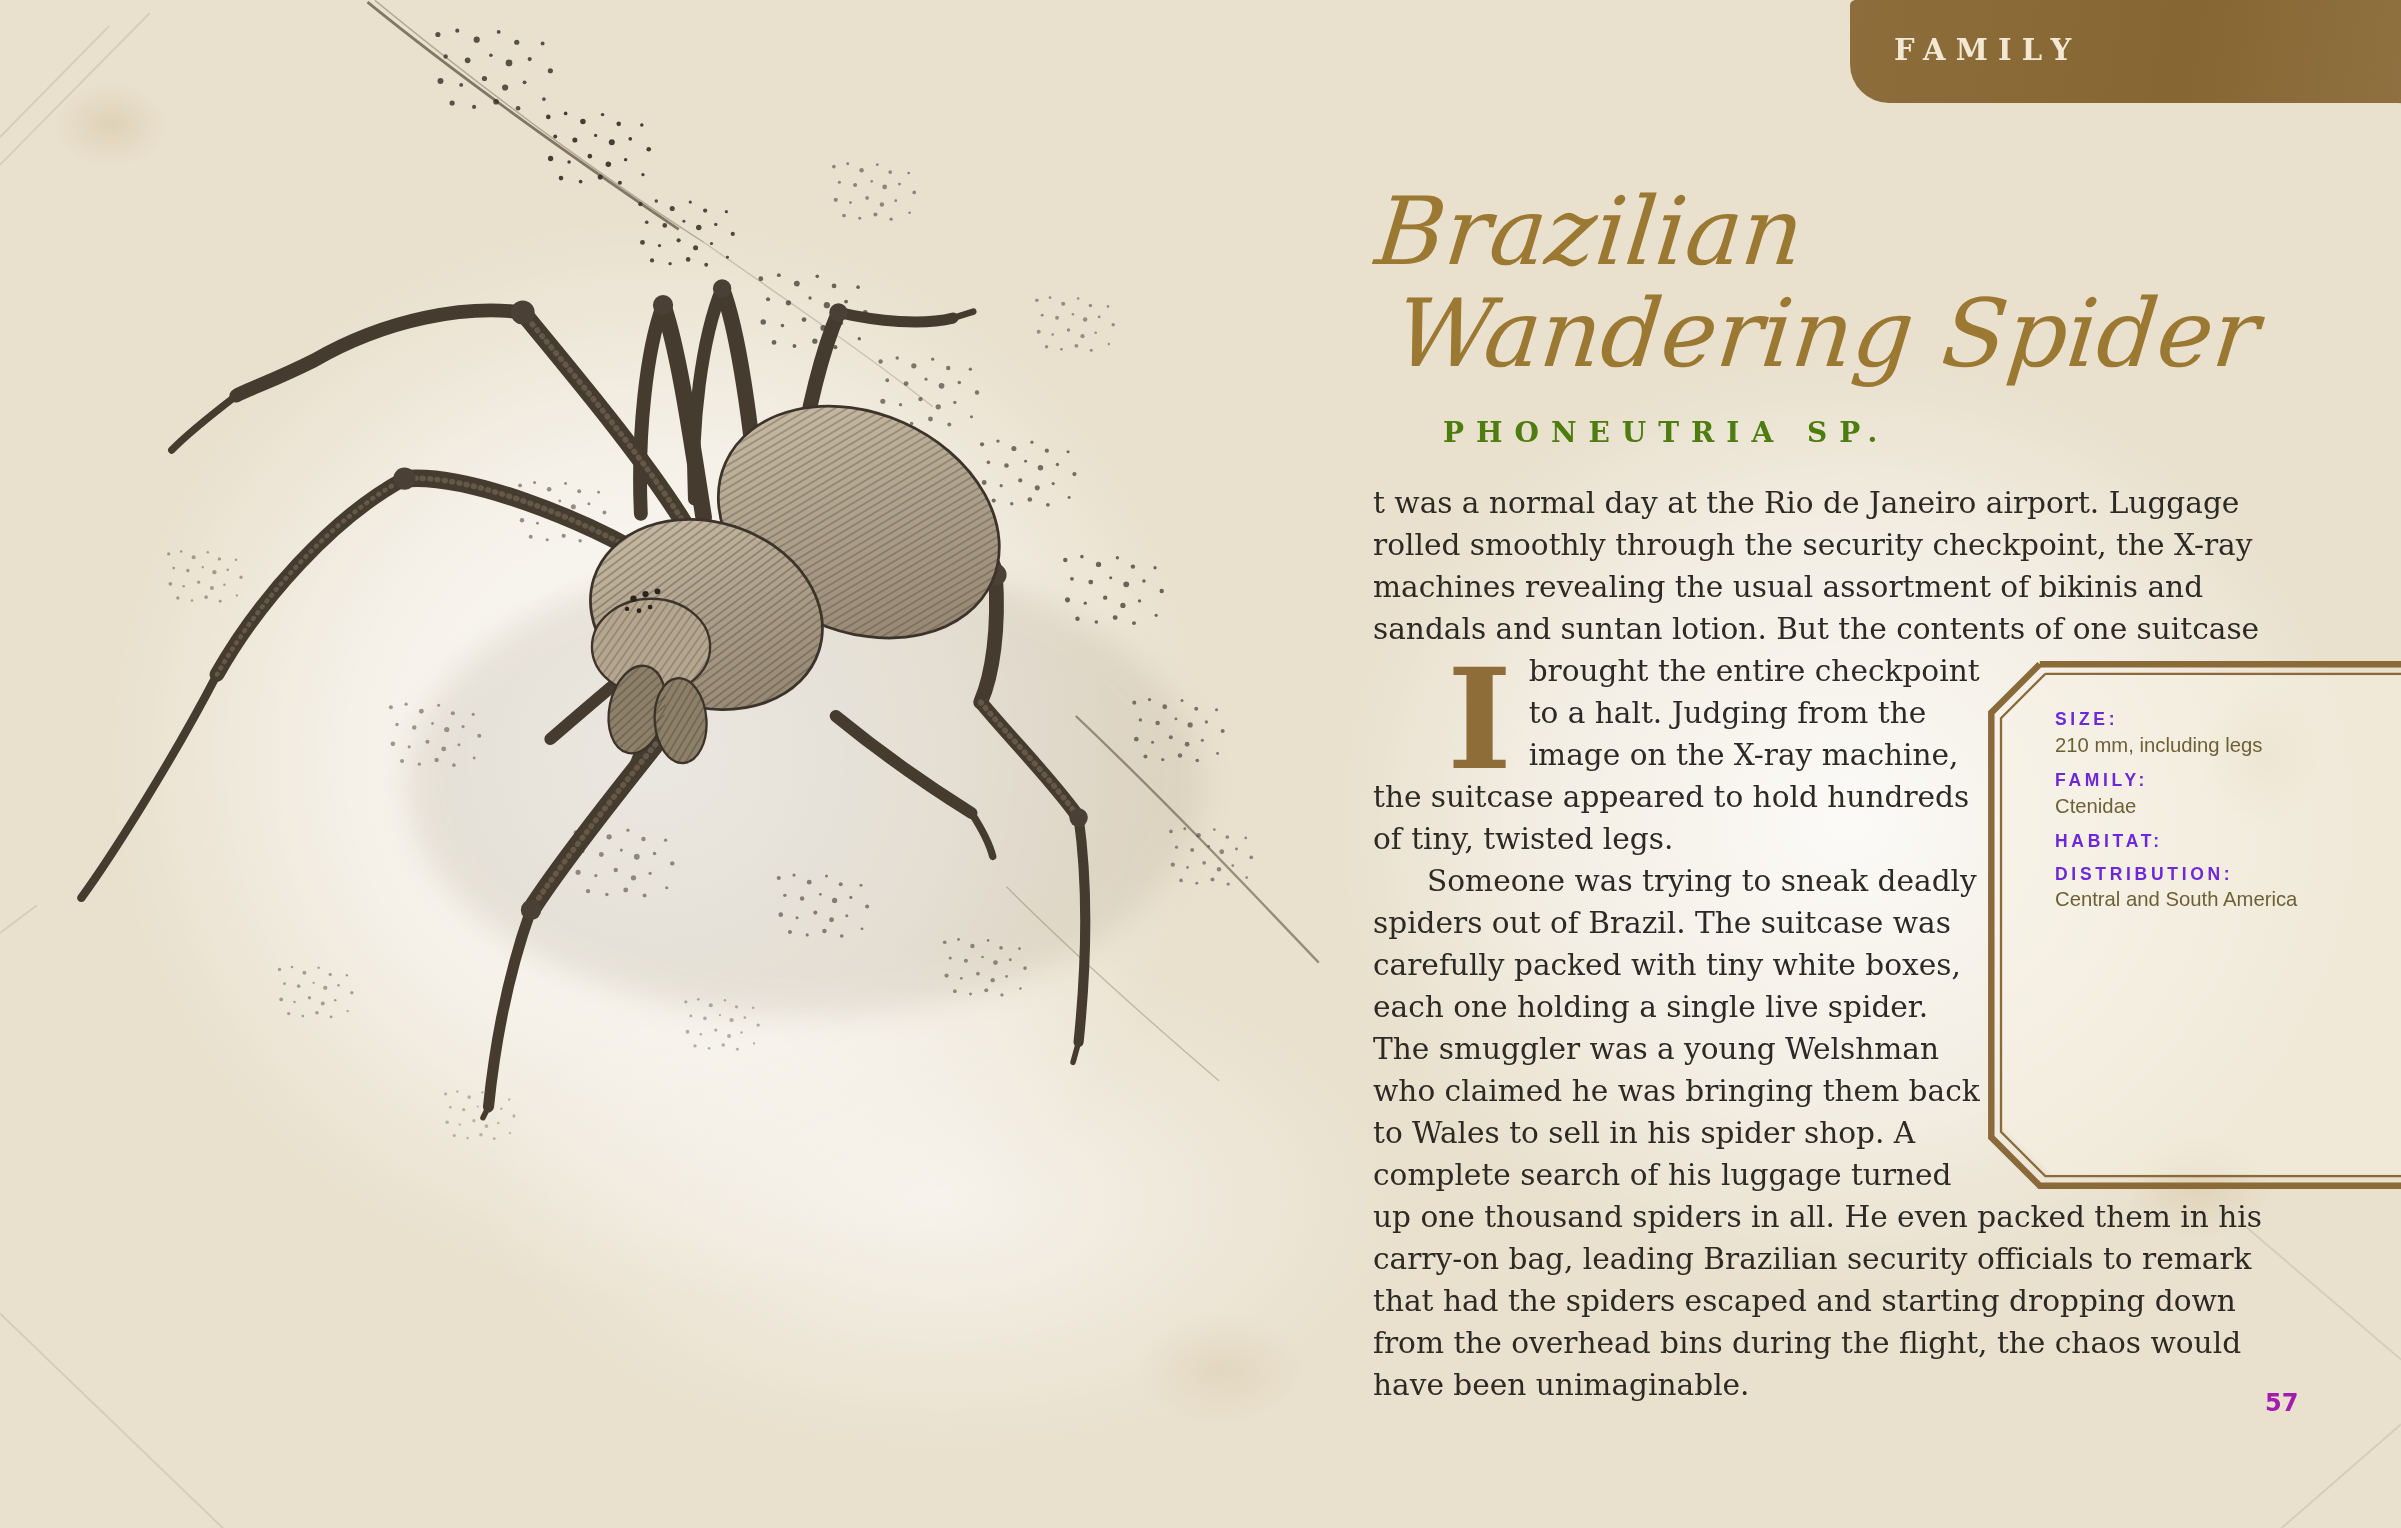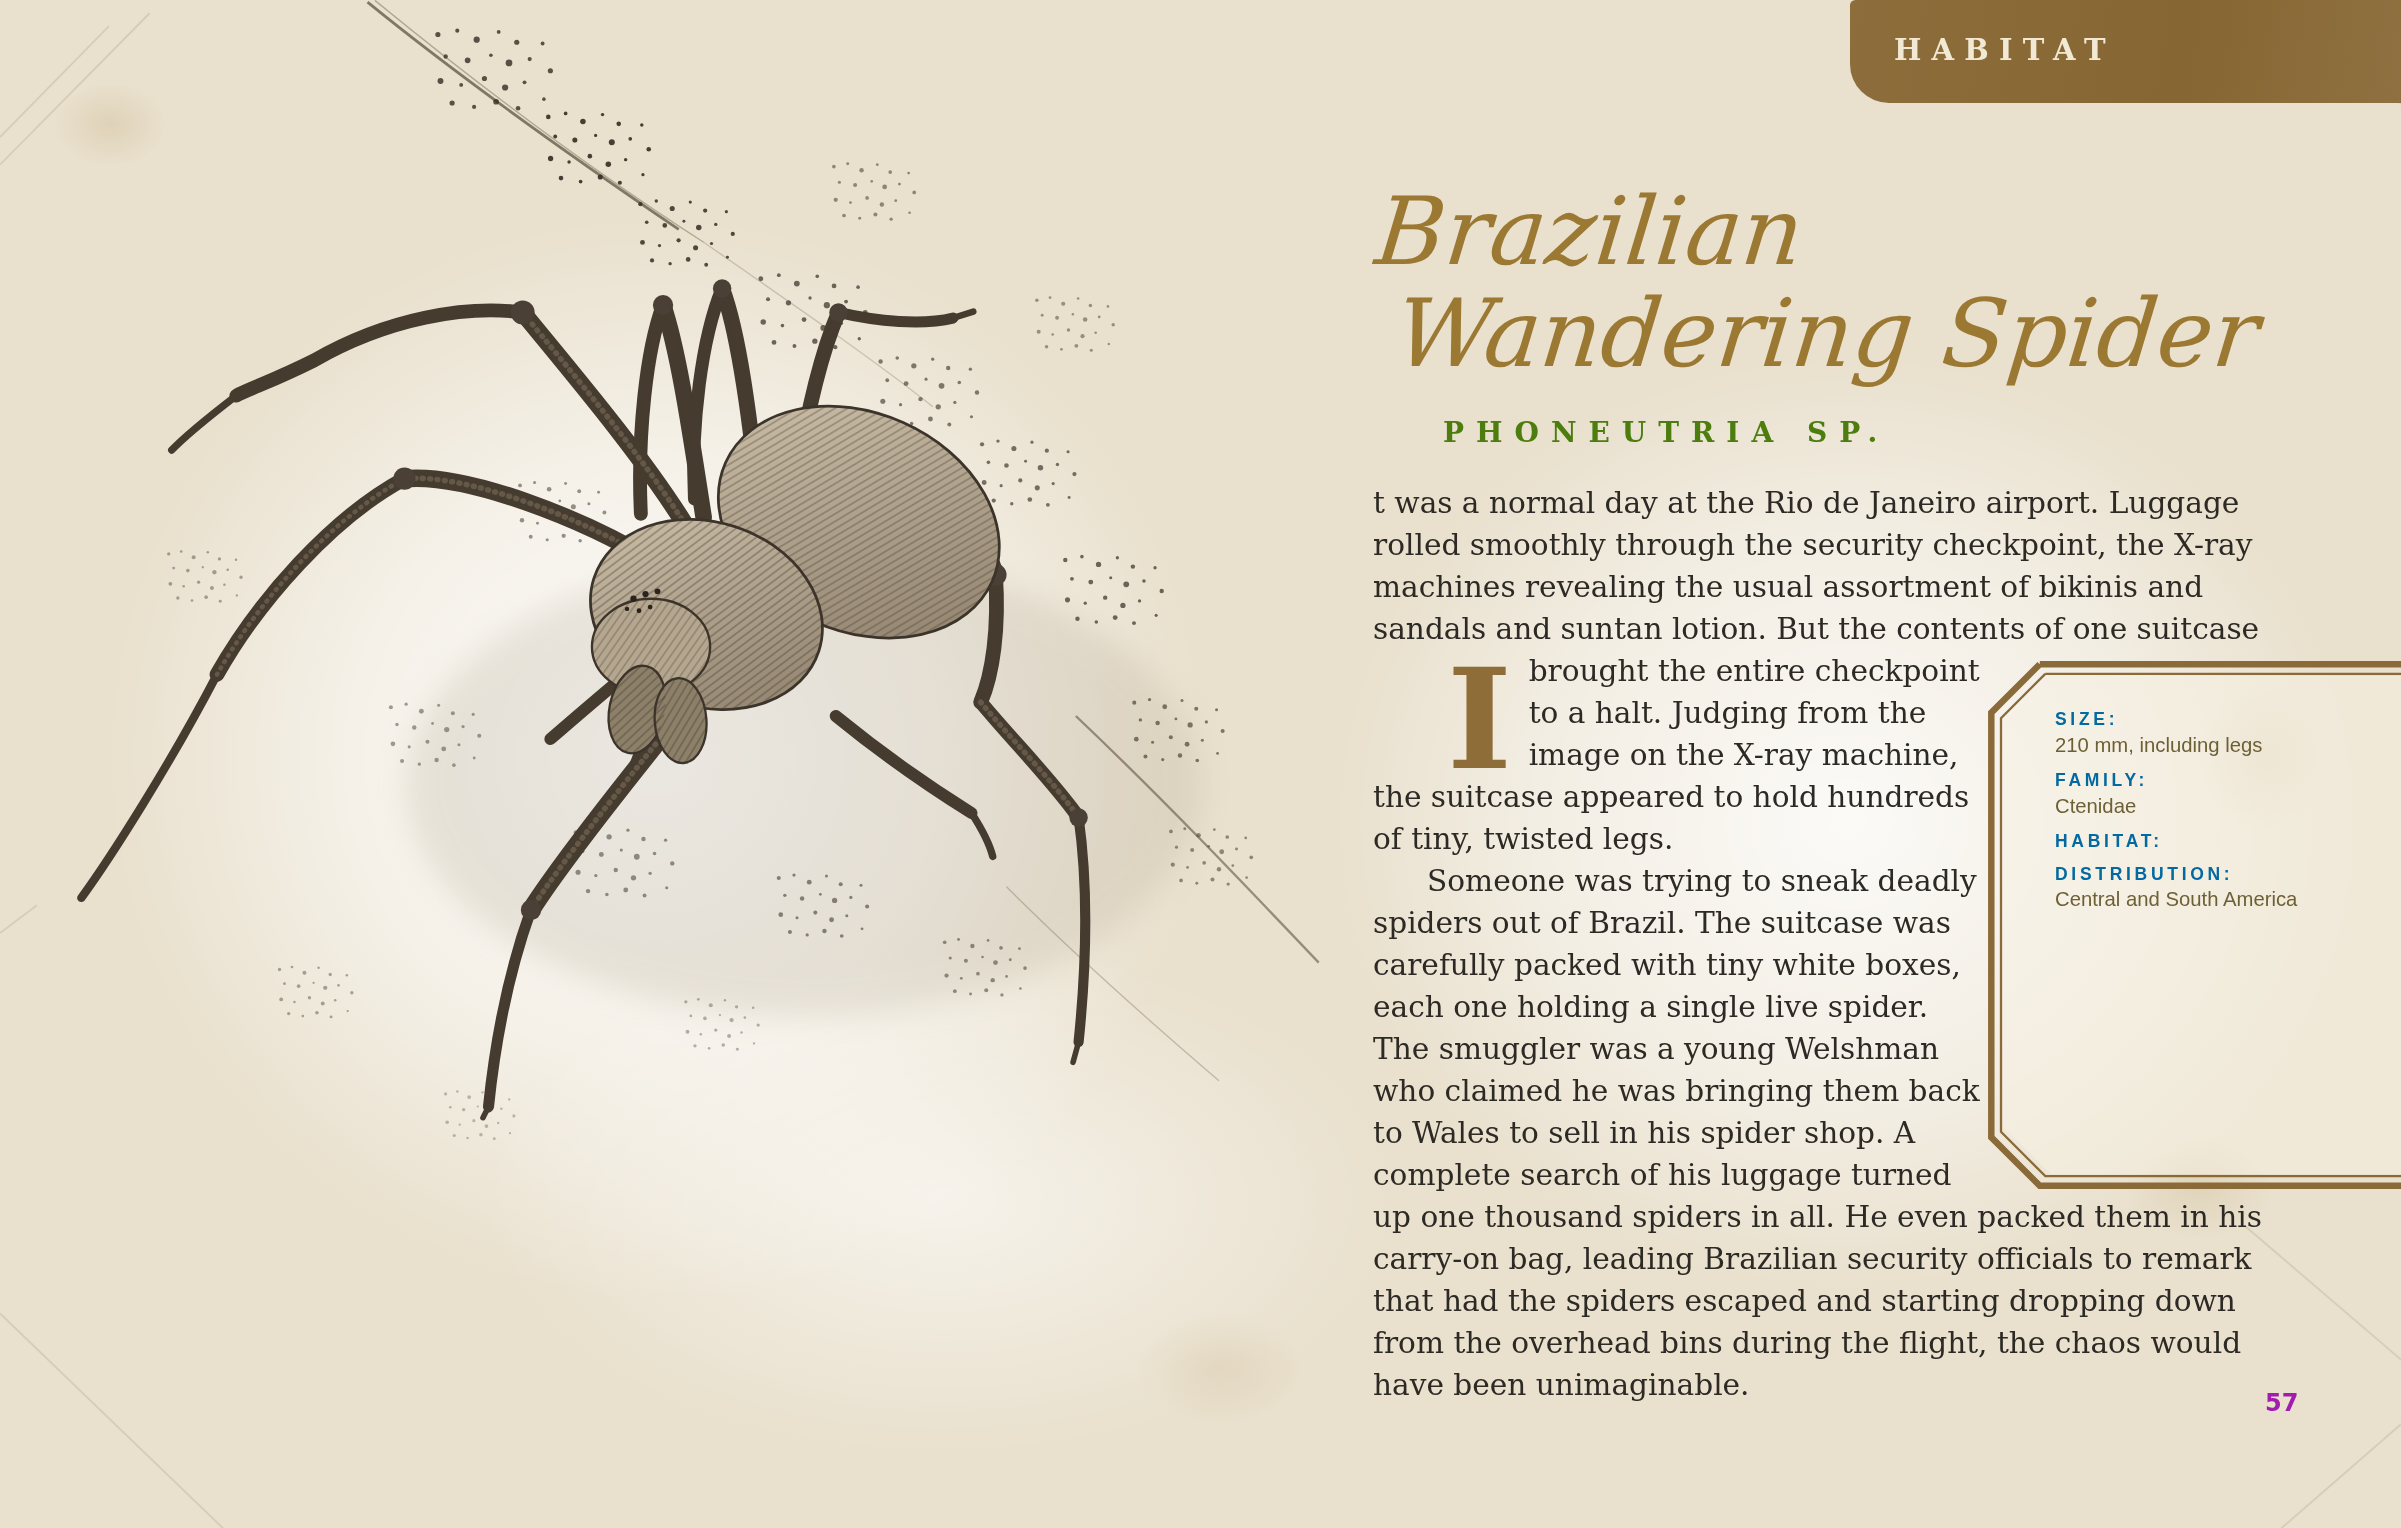--- a/index.html
+++ b/index.html
@@ -60,21 +60,21 @@
 
   
   .factbox{position:absolute;left:1988px;top:661px;width:434px;height:528px;}
   .factbox .inner-bg{position:absolute;left:14.8px;top:14.8px;right:0;bottom:14.8px;
     background:rgba(246,240,226,.55);
     clip-path:polygon(48px 0,100% 0,100% 100%,48px 100%,0 calc(100% - 48px),0 48px);}
   .factbox svg{position:absolute;inset:0;}
   .factbox-content{position:absolute;left:67px;top:48px;width:305px;
     font-family:"Liberation Sans",sans-serif;}
   .field{margin-bottom:12px;}
-  .flabel{font-weight:bold;font-size:17.5px;letter-spacing:3.7px;color:#0369a1;margin-bottom:2.8px;}
+  .flabel{font-weight:bold;font-size:17.5px;letter-spacing:3.7px;color:#6d28d9;margin-bottom:2.8px;}
   .fvalue{font-size:20.3px;line-height:25px;color:#6e6036;}
 
   .pagenum{position:absolute;left:2265px;top:1389px;
     font-family:"DejaVu Sans",sans-serif;font-weight:bold;font-size:24px;color:#a21caf;}
 
   .illustration{position:absolute;left:0;top:0;}
   .texture{position:absolute;inset:0;pointer-events:none;}
 </style>
 </head>
 <body>
@@ -235,21 +235,21 @@
           <circle cx="699" cy="643" r="3.4"></circle>
           <circle cx="712" cy="640" r="3.2"></circle>
         <circle cx="692" cy="661" r="2.6"></circle>
           <circle cx="704" cy="657" r="2.6"></circle>
           <circle cx="679" cy="659" r="2.4"></circle>
       </g>
     </g>
   </svg>
 
   <div class="banner">
-    <span class="banner-label">HABITAT</span>
+    <span class="banner-label">FAMILY</span>
   </div>
 
   <div class="title-line1">Brazilian</div>
   <div class="title-line2">Wandering Spider</div>
   <div class="subtitle">PHONEUTRIA SP.</div>
 
   <div class="article">
     <div class="spacer-a"></div>
     <div class="spacer-b"></div>
     <p class="p1"><span class="dropcap">I</span><span>t was a normal day at the Rio de Janeiro airport. Luggage rolled smoothly through the security checkpoint, the X-ray machines revealing the usual assortment of bikinis and sandals and suntan lotion. But the contents of one suitcase brought the entire checkpoint to a halt. Judging from the image on the X-ray machine, the suitcase appeared to hold hundreds of tiny, twisted legs.</span></p>

